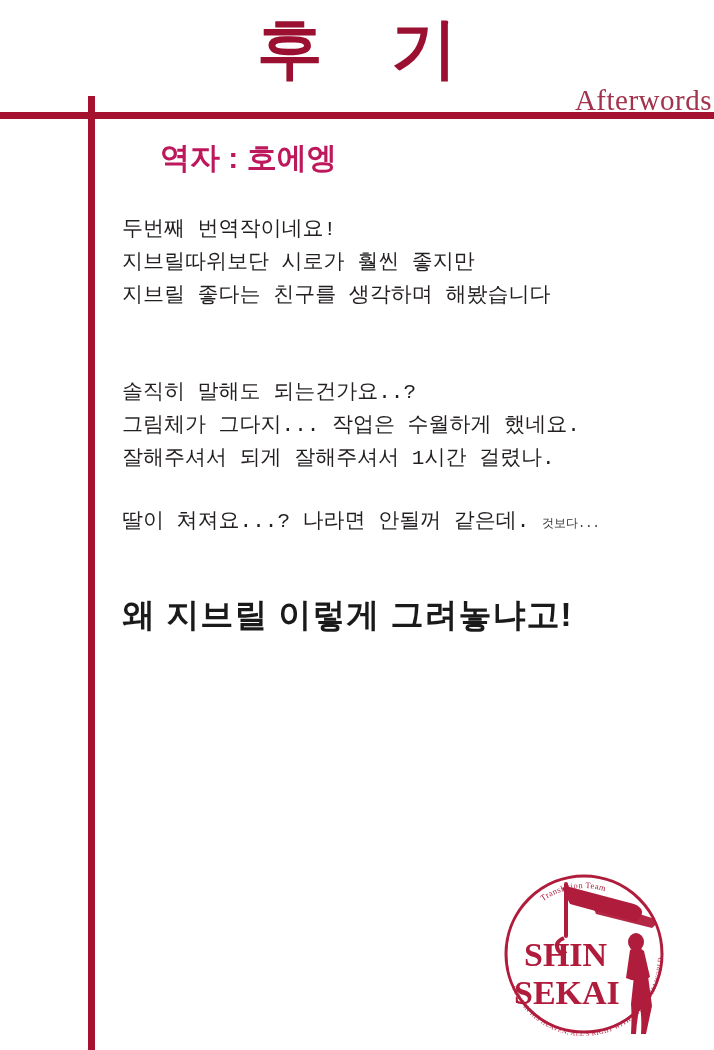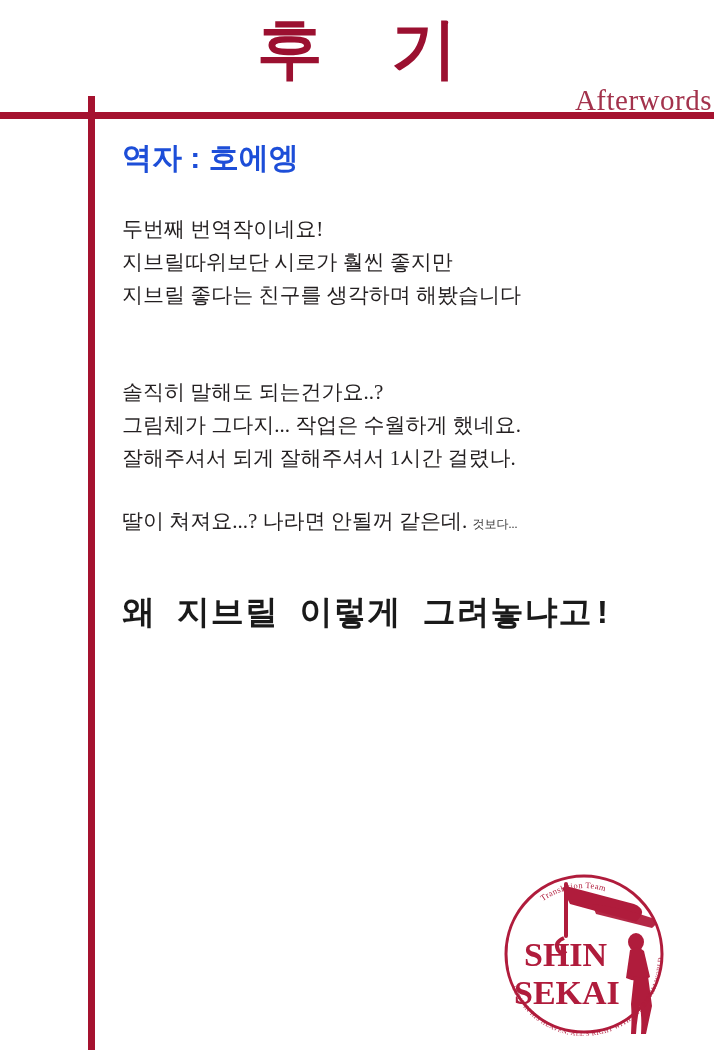--- a/index.html
+++ b/index.html
@@ -70,43 +70,44 @@
   .content {
     position: absolute;
     left: 122px;
     top: 138px;
     width: 580px;
   }
   .heading {
     font-family: "Liberation Sans", sans-serif;
     font-size: 30px;
     font-weight: bold;
-    color: #1d4ed8;
+    color: #be185d;
     letter-spacing: 0px;
     margin-bottom: 16px;
     white-space: pre;
+    margin-left: 38px;
   }
   .block {
-    font-family: Liberation Serif, serif;
+    font-family: Liberation Mono, monospace;
     font-size: 21px;
     color: #231f20;
     line-height: 33px;
     white-space: pre-line;
   }
   .spacer-lg { height: 46px; }
   .spacer-md { height: 30px; }
   .spacer-sm { height: 18px; }
 
   .inline-small {
     font-size: 12px;
     color: #333;
   }
 
   .shout {
-    font-family: Liberation Mono, monospace;
+    font-family: Liberation Sans, sans-serif;
     font-size: 33px;
     font-weight: bold;
     color: #1a1a1a;
     letter-spacing: 1px;
     line-height: 56px;
     white-space: pre;
   }
 
   
   .logo {

